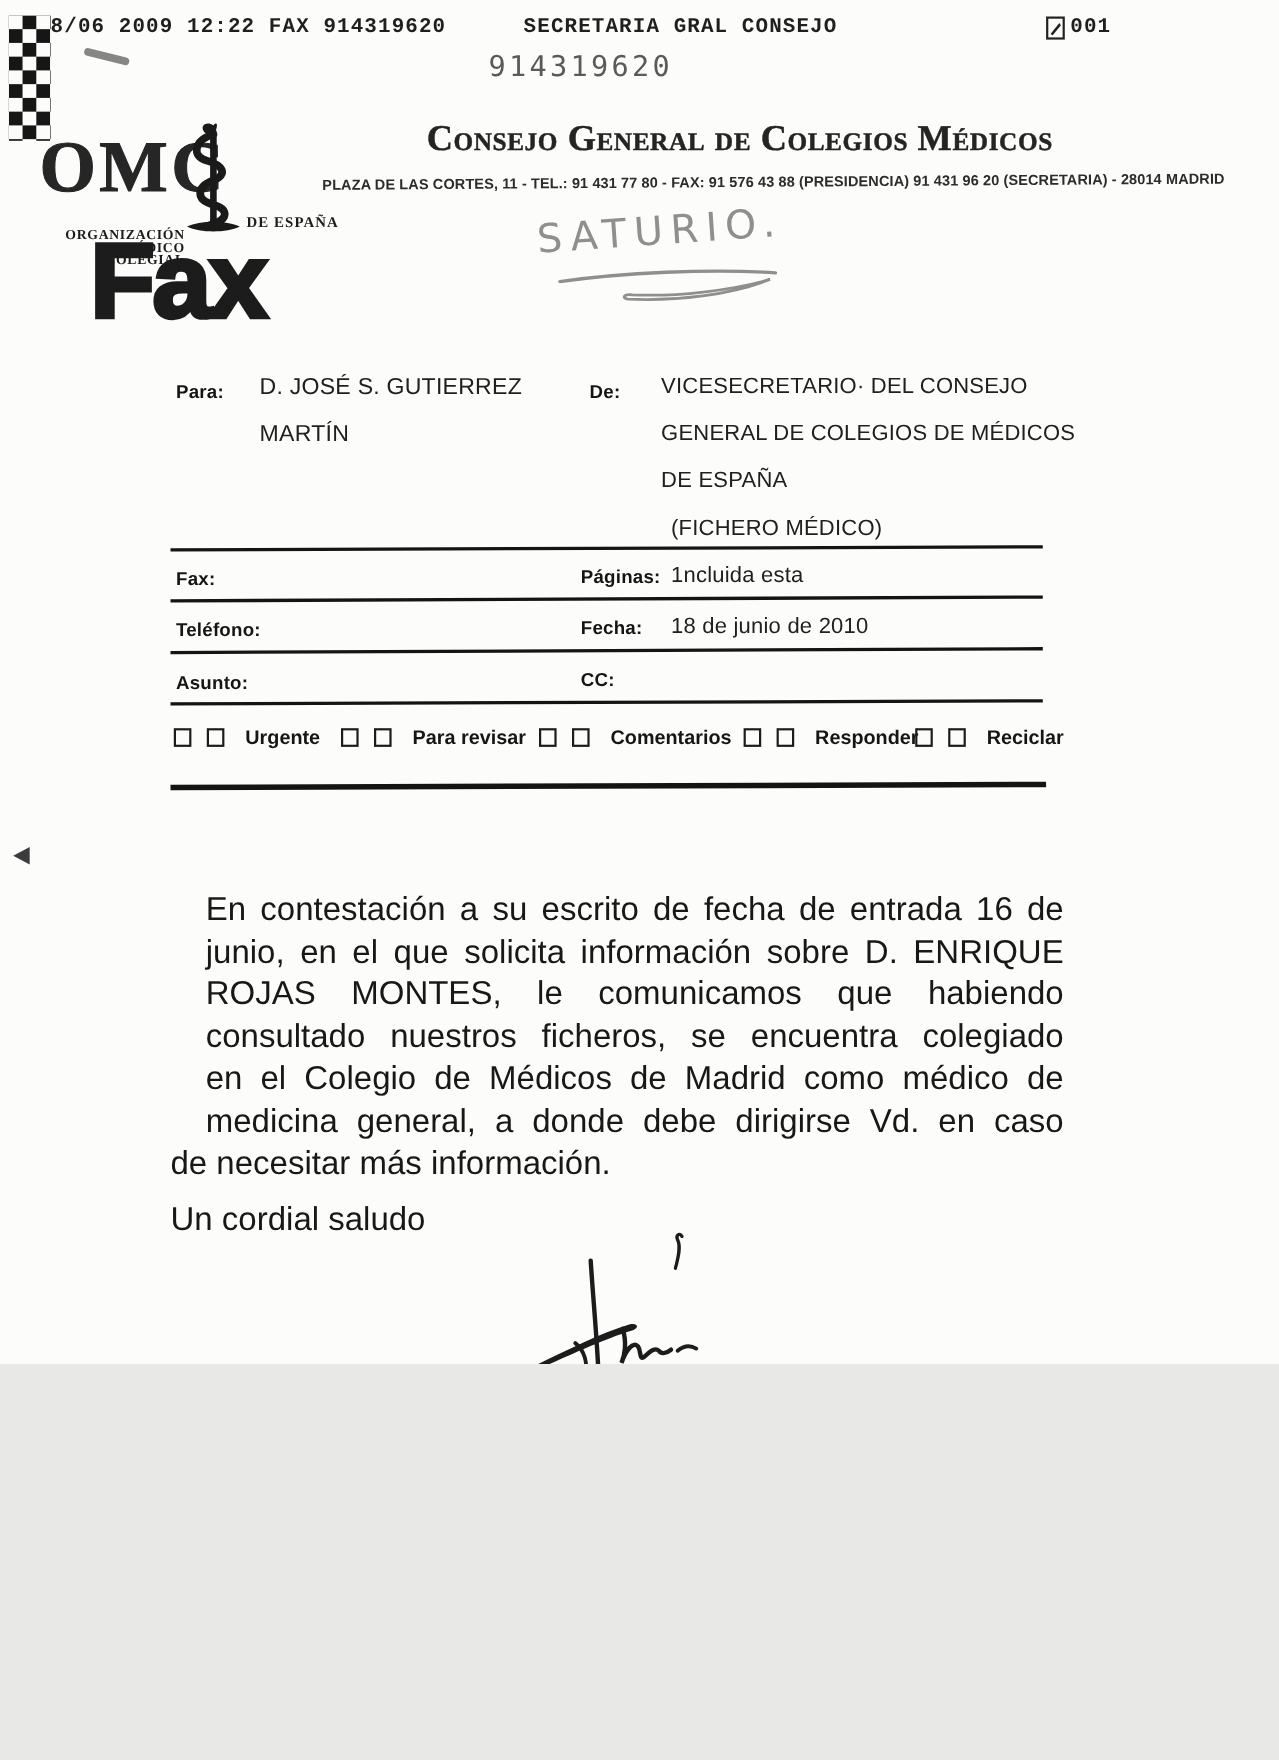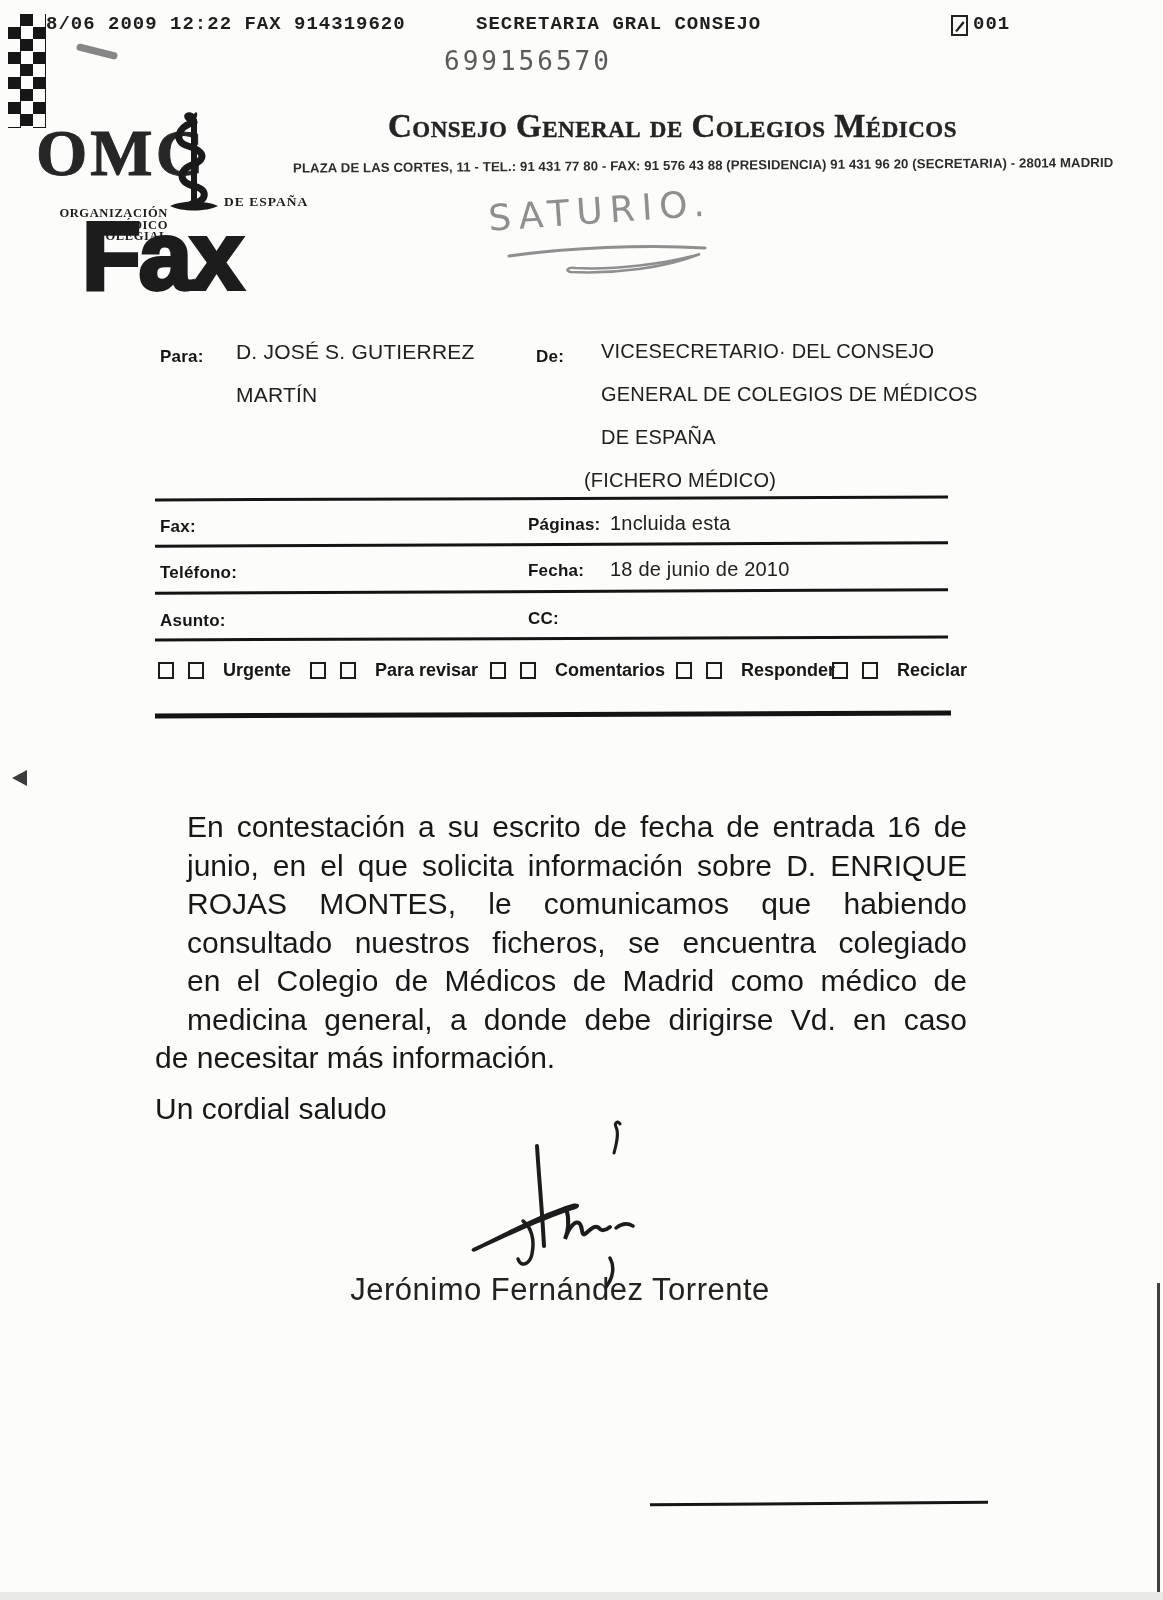--- a/index.html
+++ b/index.html
@@ -1,17 +1,17 @@
 <!DOCTYPE html>
 <html><head>
 <meta charset="utf-8">
 <style>
   html,body{margin:0;padding:0;background:#e8e8e6;}
   .page{
-    position:relative;width:1163px;height:1592px;margin:0 auto;
+    position:relative;width:1163px;height:1240px;margin:0 auto;
     background:#fcfcfa;overflow:hidden;
     font-family:"Liberation Sans",sans-serif;color:#1a1a1a;
   }
   .abs{position:absolute;}
 
   
   .fax-meta{font-family:"Liberation Mono","DejaVu Sans Mono",monospace;
     font-size:19px;font-weight:700;color:#1f1f1f;letter-spacing:1px;white-space:nowrap;}
   .hand-number{font-family:"DejaVu Sans Mono",monospace;font-size:26px;font-weight:400;
     color:#5a5a5a;letter-spacing:3px;}
@@ -74,21 +74,21 @@
 
   <div class="abs fax-meta" style="left:46px;top:13px;">8/06 2009 12:22 FAX 914319620</div>
   <div class="abs fax-meta" style="left:476px;top:13px;">SECRETARIA GRAL CONSEJO</div>
   <div class="abs" style="left:950px;top:14px;">
     <svg width="20" height="24" viewBox="0 0 20 24">
       <rect x="2" y="2" width="15" height="19" fill="none" stroke="#222" stroke-width="2"></rect>
       <path d="M5 17 L13 7 L14.5 9 L7 18 Z" fill="#222"></path>
     </svg>
   </div>
   <div class="abs fax-meta" style="left:973px;top:13px;">001</div>
-  <div class="abs hand-number" style="left:444px;top:46px;">699156570</div>
+  <div class="abs hand-number" style="left:444px;top:46px;">914319620</div>
 
   <div class="abs omc" style="left:36px;top:120px;">OMC</div>
   <div class="abs org-lines" style="left:40px;top:172px;">
     <div>ORGANIZACIÓN</div>
     <div>MÉDICO</div>
     <div>COLEGIAL</div>
   </div>
   <div class="abs" style="left:164px;top:108px;">
     <svg width="58" height="108" viewBox="0 0 58 108">
       <path d="M30 6 C24 2 18 6 21 11 C24 16 32 14 33 8 C34 4 32 3 30 6 Z" fill="#1a1a1a"></path>
@@ -113,21 +113,21 @@
   <div class="abs fax-big" style="left:82px;top:216px;">Fax</div>
 
   <div class="abs flabel" style="left:160px;top:347px;">Para:</div>
   <div class="abs fvalue" style="left:236px;top:340px;">D. JOSÉ S. GUTIERREZ</div>
   <div class="abs fvalue" style="left:236px;top:383px;">MARTÍN</div>
 
   <div class="abs flabel" style="left:536px;top:347px;">De:</div>
   <div class="abs fvalue" style="left:601px;top:383px;font-size:20px;">GENERAL DE COLEGIOS DE MÉDICOS</div>
   <div class="abs fvalue" style="left:601px;top:340px;font-size:20px;">VICESECRETARIO· DEL CONSEJO</div>
   <div class="abs fvalue" style="left:601px;top:426px;font-size:20px;">DE ESPAÑA</div>
-  <div class="abs fvalue" style="left:584px;top:469px;font-size:20px;">(FICHERO MÉDICO)</div>
+  <div class="abs fvalue" style="left:610px;top:469px;font-size:20px;">(FICHERO MÉDICO)</div>
 
   <div class="abs rule" style="left:155px;top:497px;width:793px;transform:rotate(-0.2deg);"></div>
 
   <div class="abs flabel" style="left:160px;top:517px;">Fax:</div>
   <div class="abs flabel" style="left:528px;top:515px;">Páginas:</div>
   <div class="abs fvalue" style="left:610px;top:512px;font-size:20px;">1ncluida esta</div>
   <div class="abs rule thin" style="left:155px;top:543px;width:793px;transform:rotate(-0.25deg);"></div>
 
   <div class="abs flabel" style="left:160px;top:563px;">Teléfono:</div>
   <div class="abs flabel" style="left:528px;top:561px;">Fecha:</div>

